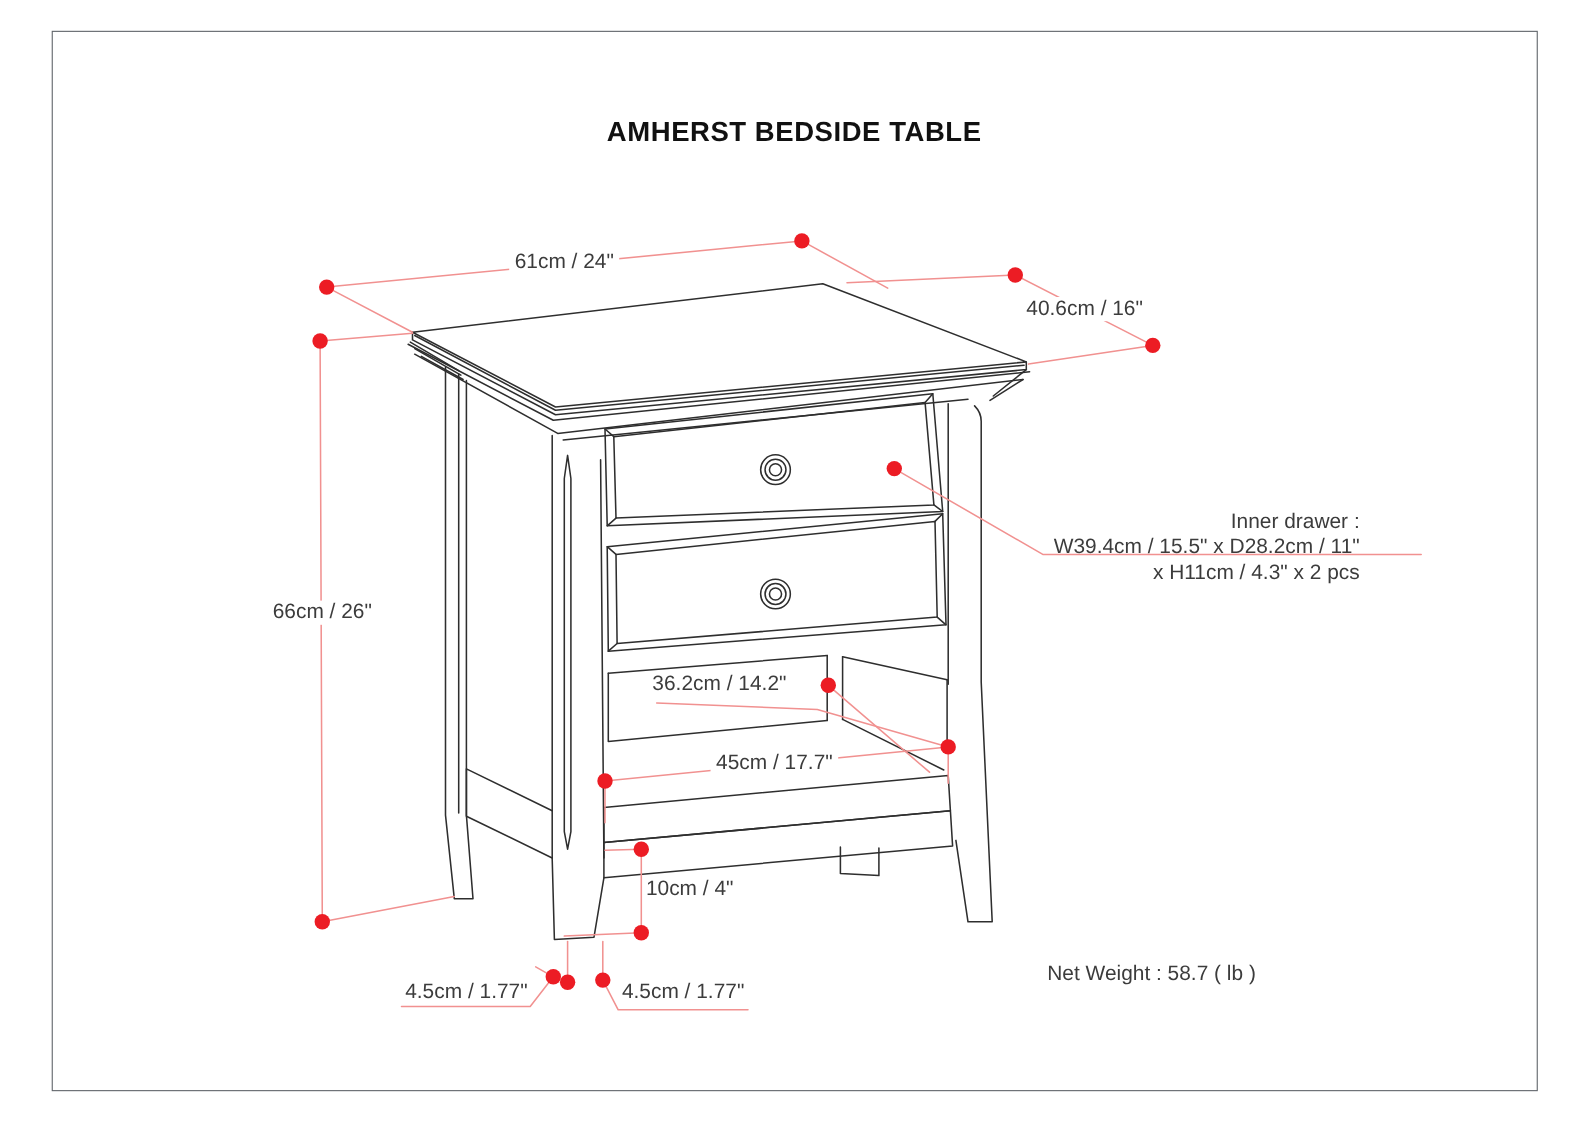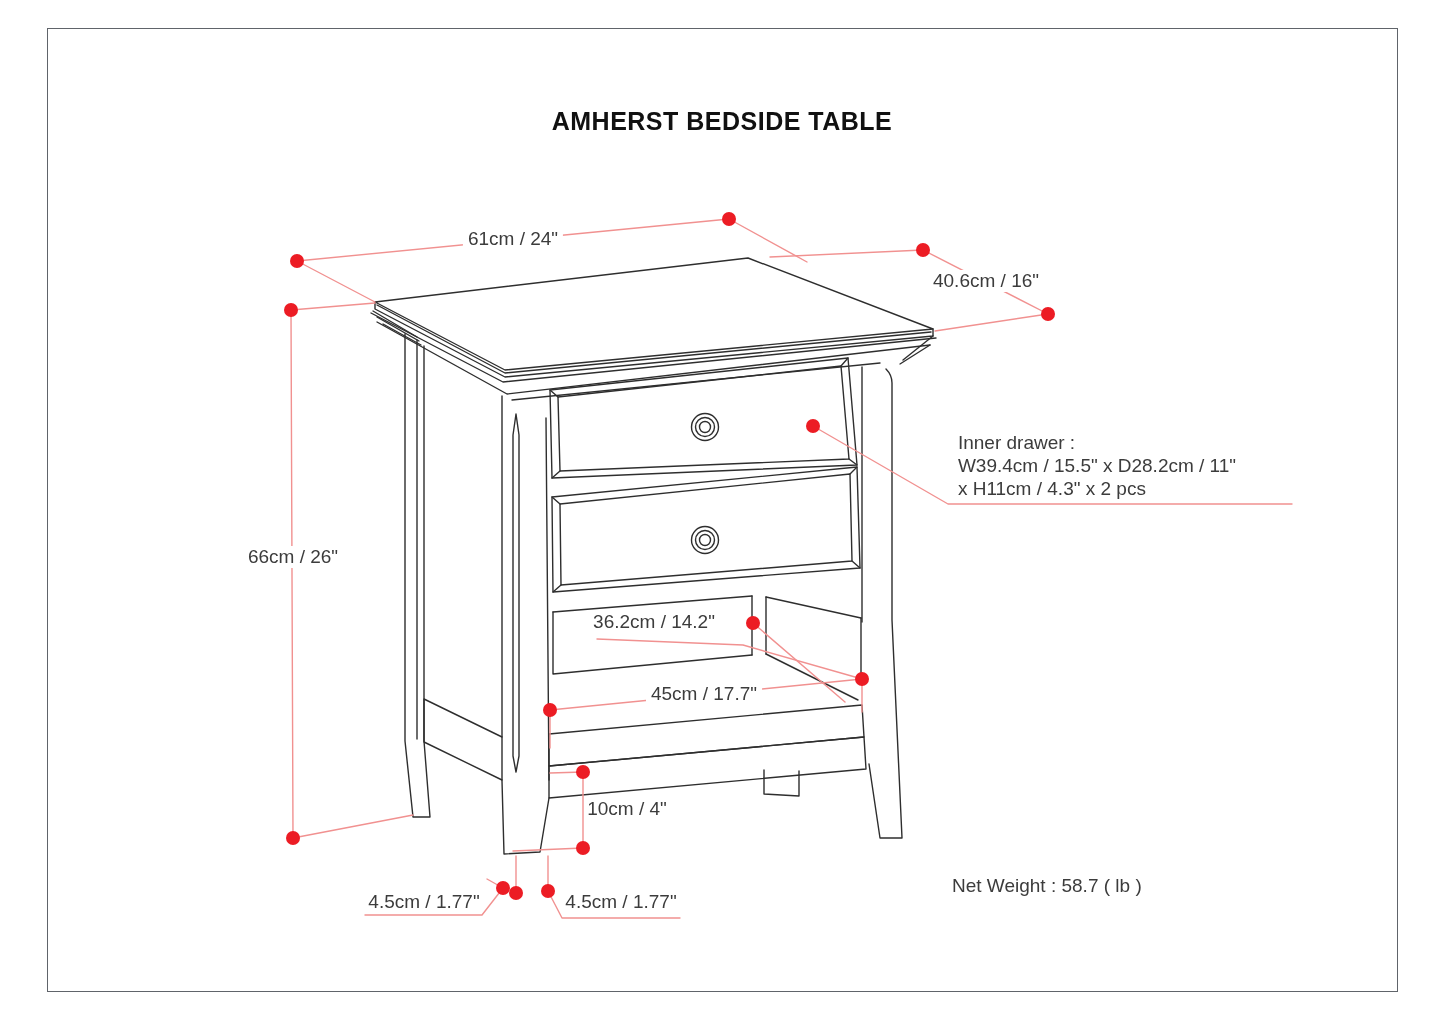--- a/index.html
+++ b/index.html
@@ -31,22 +31,22 @@
   .label{position:absolute;white-space:nowrap;color:var(--text);}
   .title{
     font-size:25px;font-weight:bold;color:var(--title-text);
     transform:translate(-50%,-50%);letter-spacing:0.5px;
   }
   .dim{
     font-size:19px;background:var(--background);padding:0 5px;
     transform:translate(-50%,-50%);
   }
   .note{
-    font-size:19px;text-align:left;line-height:23px;
-    transform:translate(-50%,0);background:transparent;
+    font-size:19px;text-align:right;line-height:23px;
+    transform:translate(-50%,0);background:transparent;margin-top:32px;
   }
   .weight{font-size:19px;transform:translate(0,-50%);}
 </style>
 </head>
 <body>
 
 <div id="stage">
   <div id="frame"></div>
 
   <svg id="drawing" width="1445" height="1021" viewBox="0 0 1445 1021">

